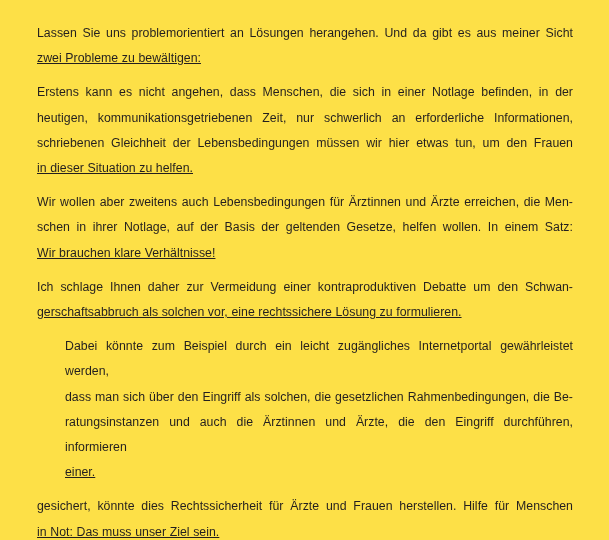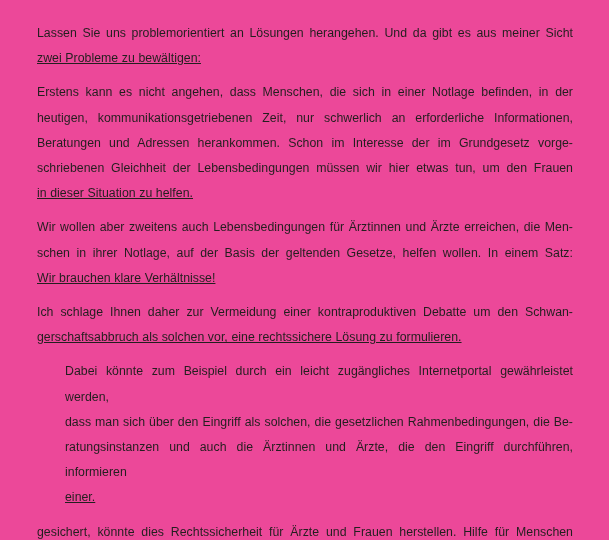--- a/index.html
+++ b/index.html
@@ -59,31 +59,30 @@
   }
   .para .line.last {
     text-align: left;
     text-align-last: left;
     text-decoration: underline;
   }
 </style>
 </head>
 <body>
 
-<div id="page" style="background: #ec4899;">
+<div id="page" style="background: #fde047;">
   <div id="text-column" style="color: rgb(35, 31, 31);">
 
   <p class="para" style="white-space: normal;">
         <span class="line justified">Lassen Sie uns problemorientiert an Lösungen herangehen. Und da gibt es aus meiner Sicht</span>
         <span class="line last">zwei Probleme zu bewältigen:</span>
       </p>
       <p class="para" style="white-space: normal;">
         <span class="line justified">Erstens kann es nicht angehen, dass Menschen, die sich in einer Notlage befinden, in der</span>
         <span class="line justified">heutigen, kommunikationsgetriebenen Zeit, nur schwerlich an erforderliche Informationen,</span>
-        <span class="line justified">Beratungen und Adressen herankommen. Schon im Interesse der im Grundgesetz vorge-</span>
         <span class="line justified">schriebenen Gleichheit der Lebensbedingungen müssen wir hier etwas tun, um den Frauen</span>
         <span class="line last">in dieser Situation zu helfen.</span>
       </p>
       <p class="para" style="white-space: normal;">
         <span class="line justified">Wir wollen aber zweitens auch Lebensbedingungen für Ärztinnen und Ärzte erreichen, die Men-</span>
         <span class="line justified">schen in ihrer Notlage, auf der Basis der geltenden Gesetze, helfen wollen. In einem Satz:</span>
         <span class="line last">Wir brauchen klare Verhältnisse!</span>
       </p>
       <p class="para" style="white-space: normal;">
         <span class="line justified">Ich schlage Ihnen daher zur Vermeidung einer kontraproduktiven Debatte um den Schwan-</span>

